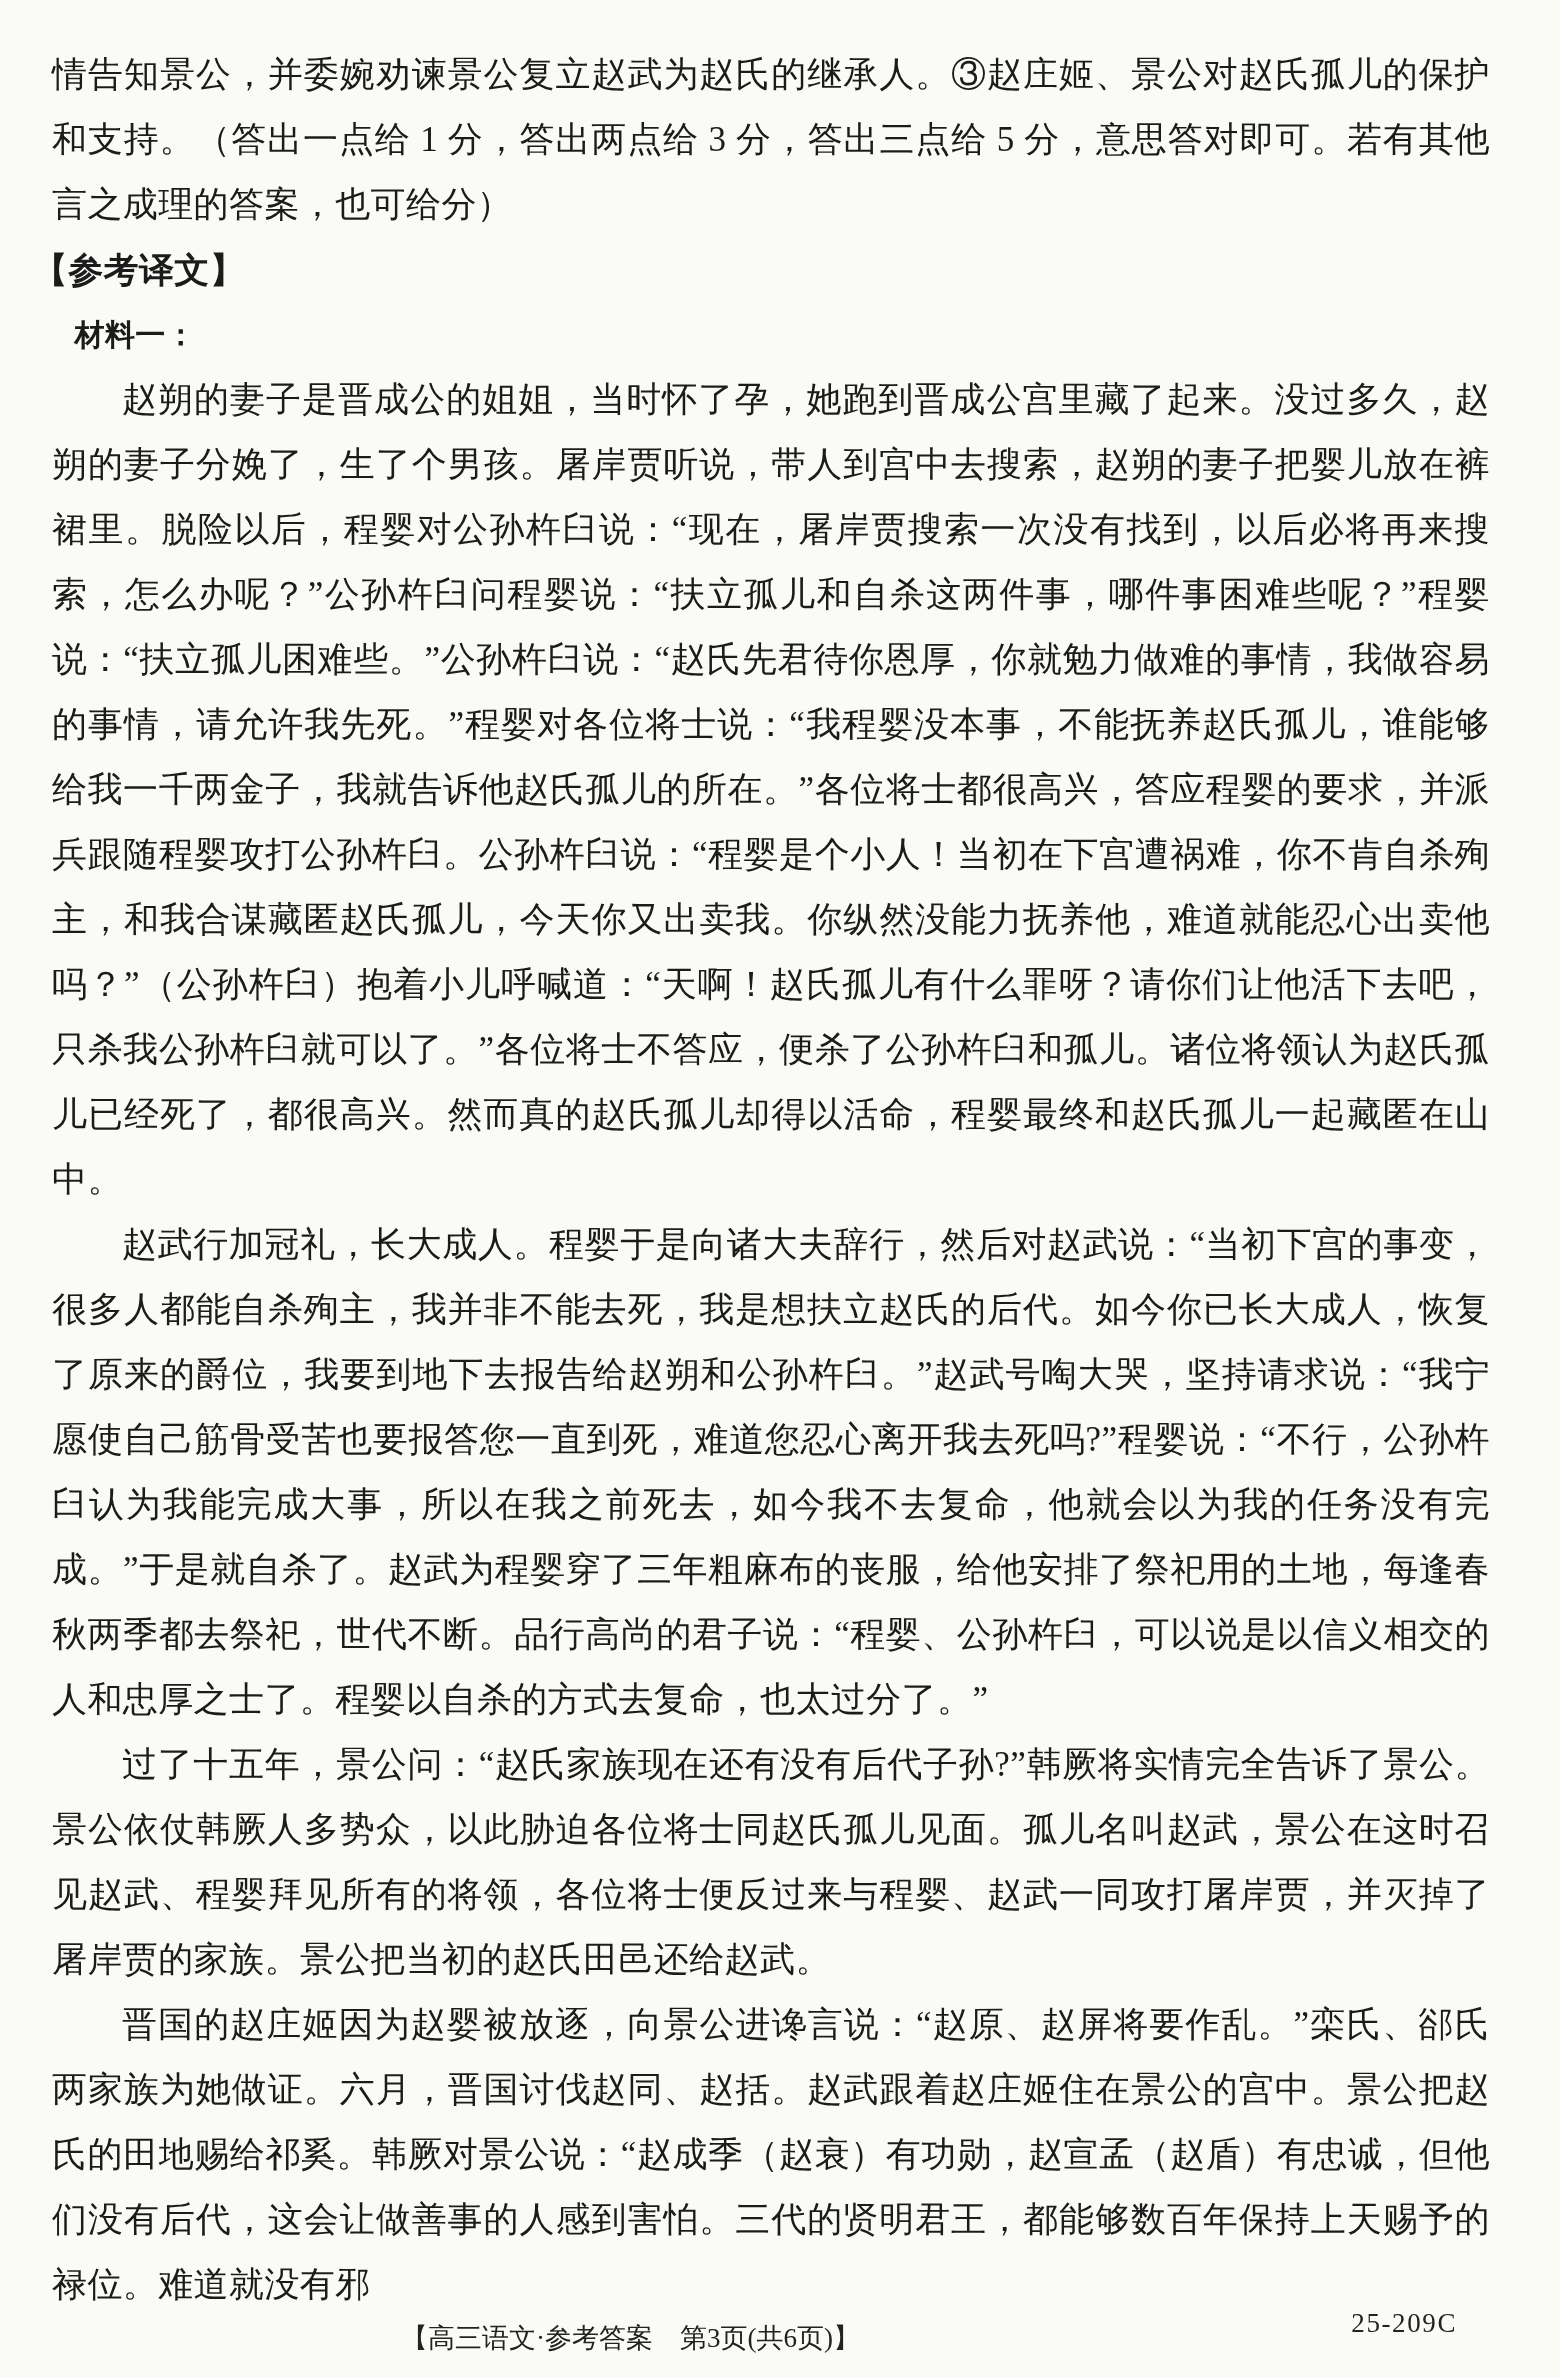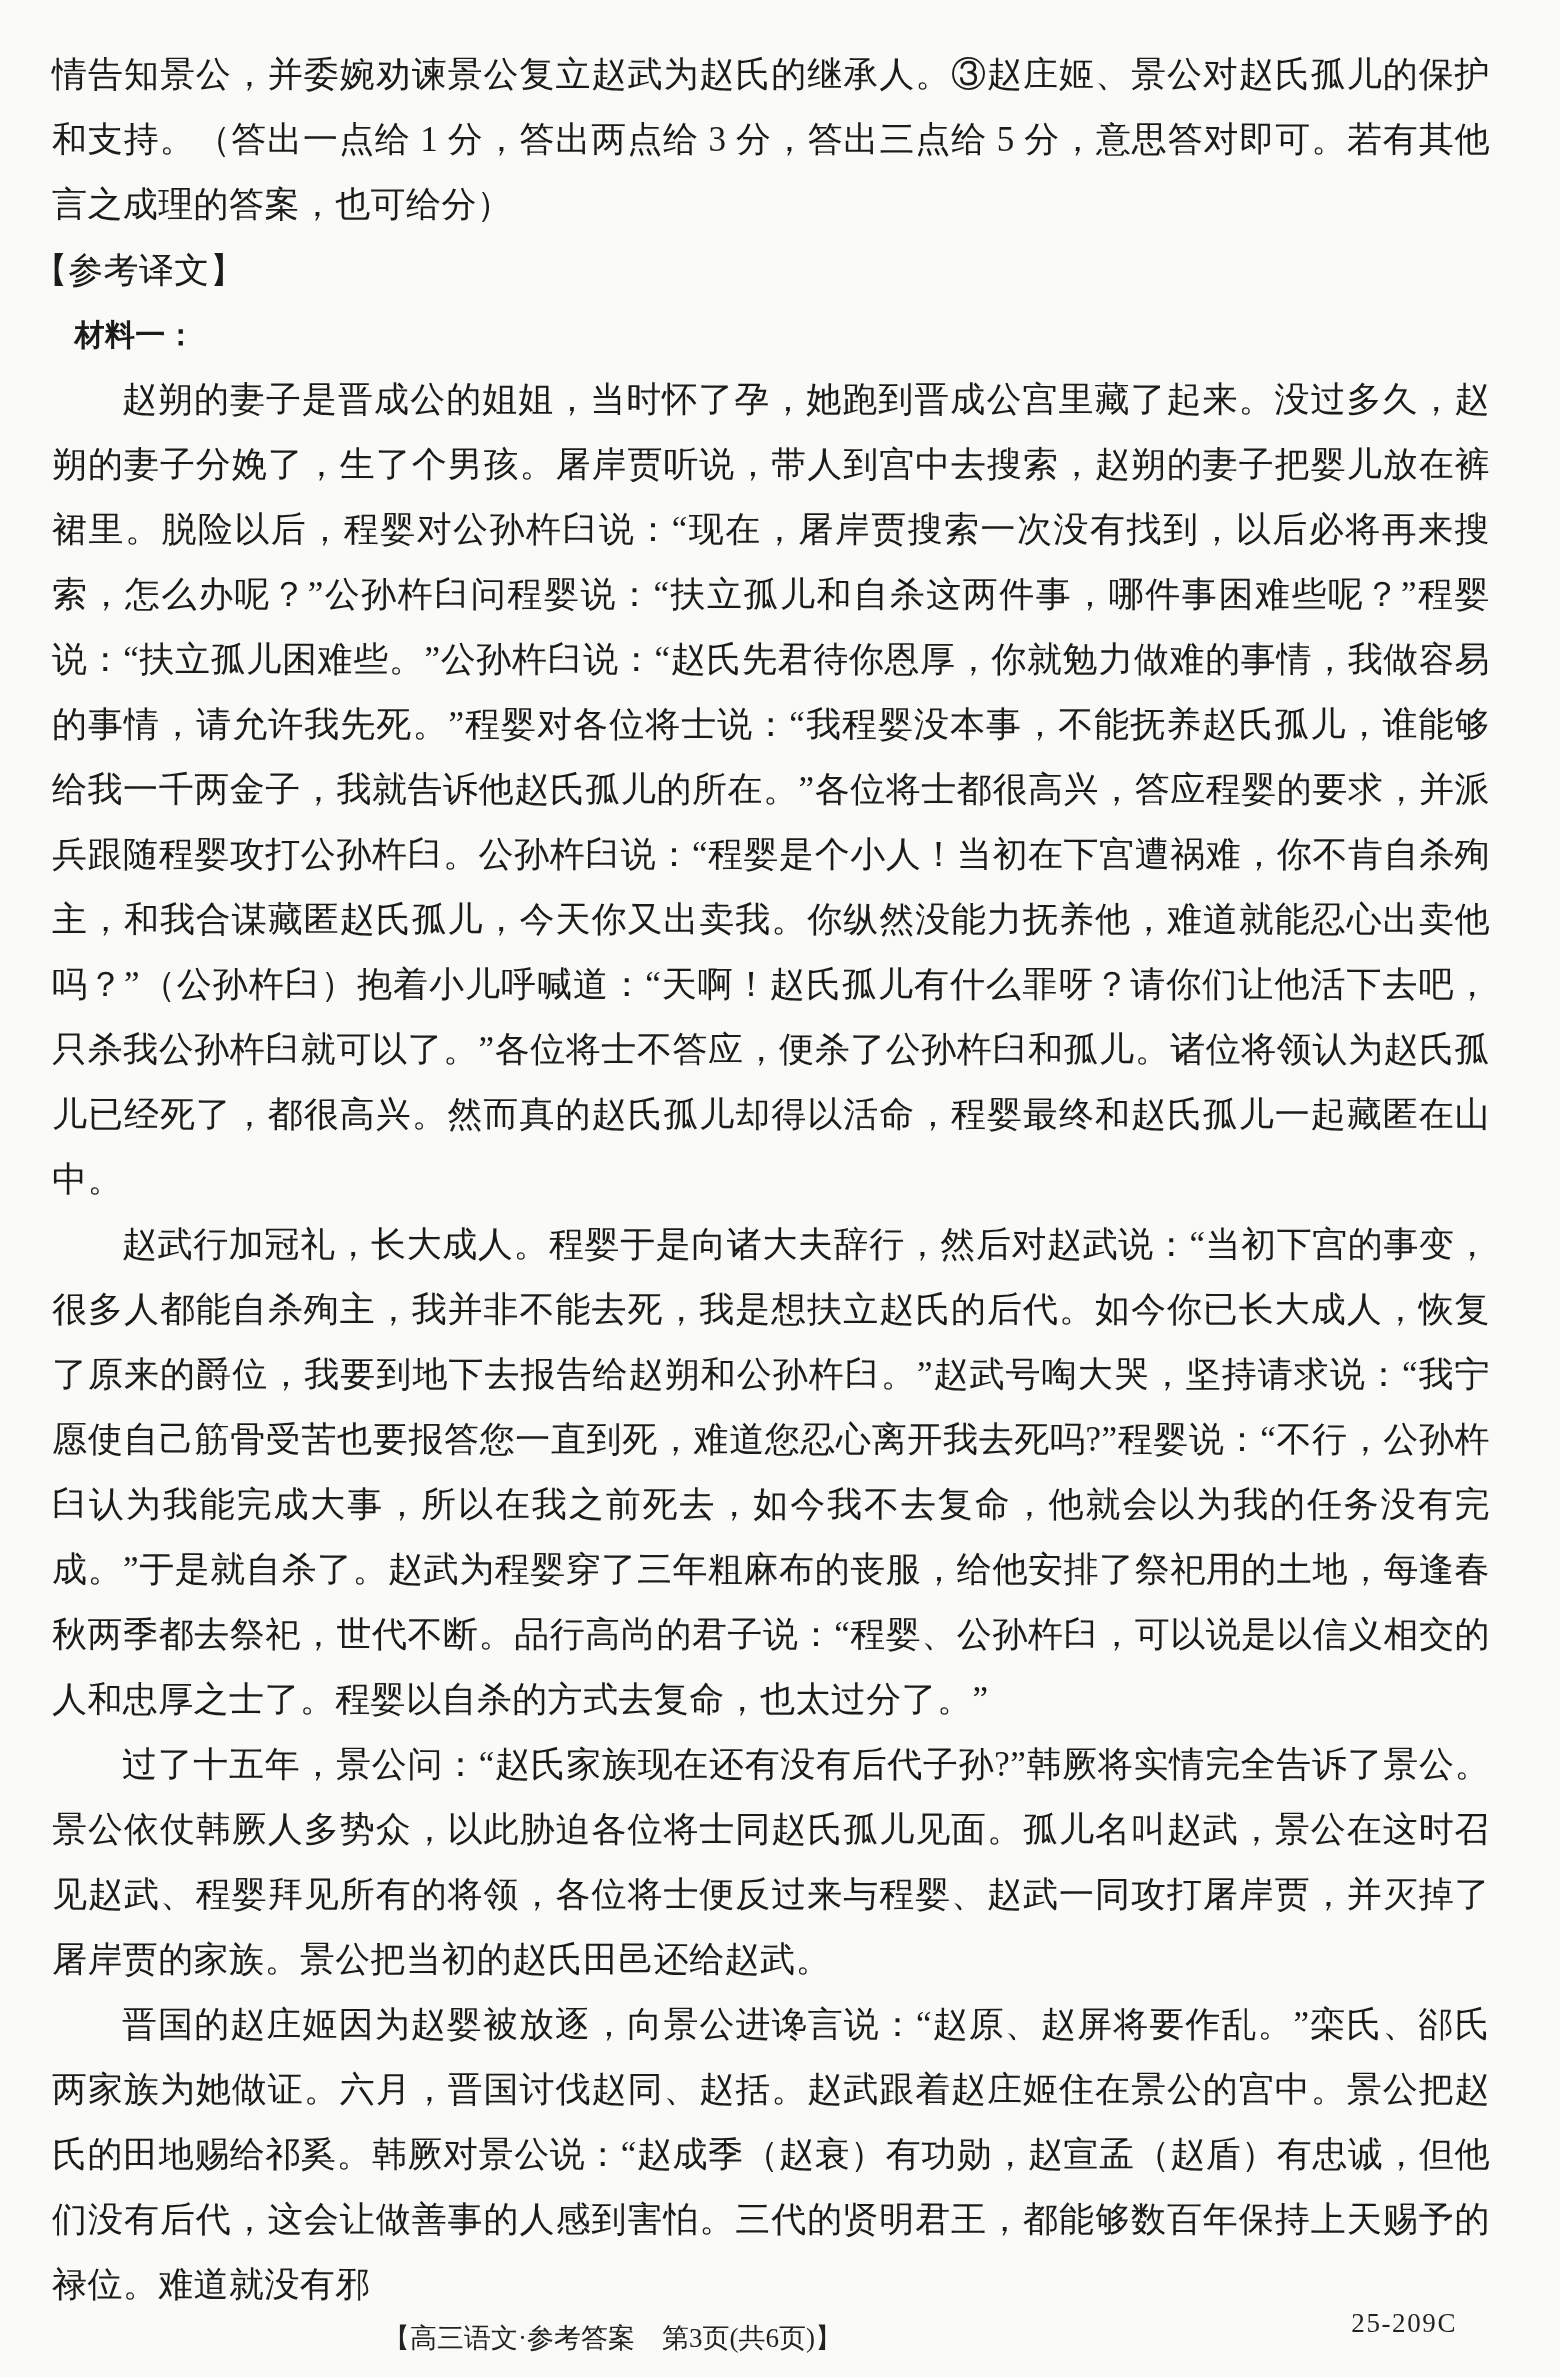--- a/index.html
+++ b/index.html
@@ -19,21 +19,21 @@
   .content {
     font-size: 35px;
     line-height: 65px;
     text-align: justify;
     letter-spacing: 0.4px;
   }
   .para { text-indent: 2em; }
   .para.continuation { text-indent: 0; }
   .section-head {
     font-family: "Liberation Sans", "DejaVu Sans", sans-serif;
-    font-weight: normal;
+    font-weight: bold;
     font-size: 35px;
     line-height: 65px;
     margin-left: -0.55em;
     text-align: left;
   }
   .material-label {
     font-family: "Liberation Sans", "DejaVu Sans", sans-serif;
     font-weight: bold;
     font-size: 30px;
     line-height: 65px;
@@ -43,21 +43,21 @@
   .footer {
     position: absolute;
     left: 0; right: 0;
     bottom: 21px;
     height: 39px;
     font-size: 27px;
     color: #222;
   }
   .footer .footer-center {
     position: absolute;
-    left: 383px;
+    left: 401px;
     bottom: 0;
   }
   .footer .footer-code {
     position: absolute;
     right: 103px;
     bottom: 17px;
     letter-spacing: 1.6px;
     font-family: "Liberation Serif", "DejaVu Serif", serif;
   }
 </style>

